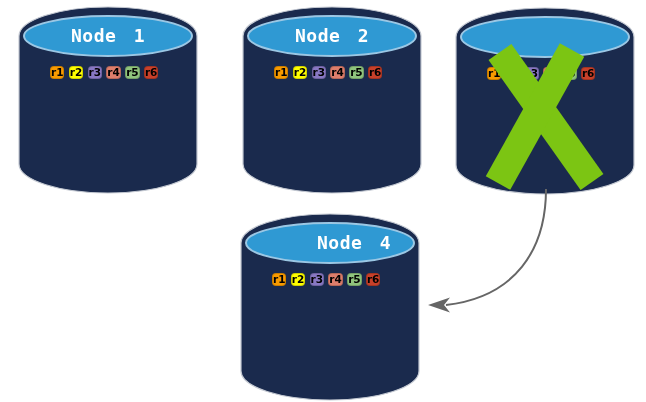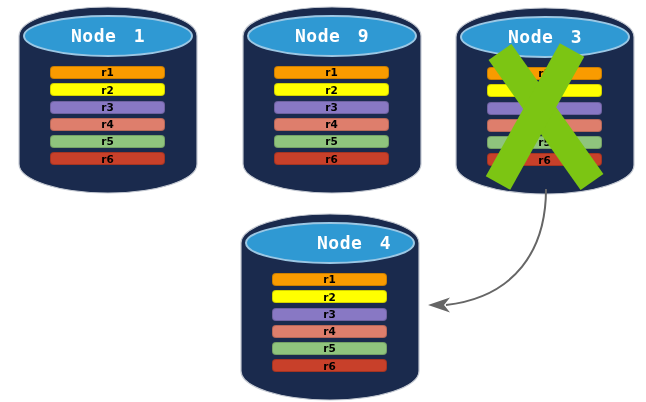--- a/index.html
+++ b/index.html
@@ -44,21 +44,21 @@
     font-size: 18px;
     letter-spacing: 0.5px;
     word-spacing: 6px;
     line-height: 24px;
   }
   .rows {
     position: absolute;
     left: 32px; top: 60px;
     width: 115px;
     display: flex;
-    flex-direction: column;
+    flex-direction: row;
     gap: 4.3px;
     z-index: 2;
   }
   .row-bar {
     height: 13px;
     border-radius: 4px;
     border: 1px solid rgba(0,0,0,0.18);
     box-sizing: border-box;
     display: flex;
     align-items: center;
@@ -126,21 +126,21 @@
           <span>r6</span>
         </div>
       </div>
   </div>
 
   <div class="node" style="left:242px; top:6px;">
     <svg class="cyl" viewBox="0 0 180 190" aria-hidden="true">
       <path class="cyl-body" d="M1,30 A89,29 0 0 1 179,30 L179,158 A89,29 0 0 1 1,158 Z"></path>
       <ellipse class="cyl-top" cx="90" cy="30" rx="84" ry="20"></ellipse>
     </svg>
-    <div class="node-title">Node 9</div>
+    <div class="node-title">Node 2</div>
     <div class="rows">
         <div class="row-bar" style="background: rgb(249, 155, 0);">
           <span>r1</span>
         </div>
         <div class="row-bar" style="background: rgb(255, 255, 0);">
           <span>r2</span>
         </div>
         <div class="row-bar" style="background: rgb(136, 120, 196);">
           <span>r3</span>
         </div>
@@ -154,21 +154,20 @@
           <span>r6</span>
         </div>
       </div>
   </div>
 
   <div class="node" style="left:455px; top:7px;">
     <svg class="cyl" viewBox="0 0 180 190" aria-hidden="true">
       <path class="cyl-body" d="M1,30 A89,29 0 0 1 179,30 L179,158 A89,29 0 0 1 1,158 Z"></path>
       <ellipse class="cyl-top" cx="90" cy="30" rx="84" ry="20"></ellipse>
     </svg>
-    <div class="node-title">Node 3</div>
     <div class="rows">
         <div class="row-bar" style="background: rgb(249, 155, 0);">
           <span>r1</span>
         </div>
         <div class="row-bar" style="background: rgb(255, 255, 0);">
           <span>r2</span>
         </div>
         <div class="row-bar" style="background: rgb(136, 120, 196);">
           <span>r3</span>
         </div>

